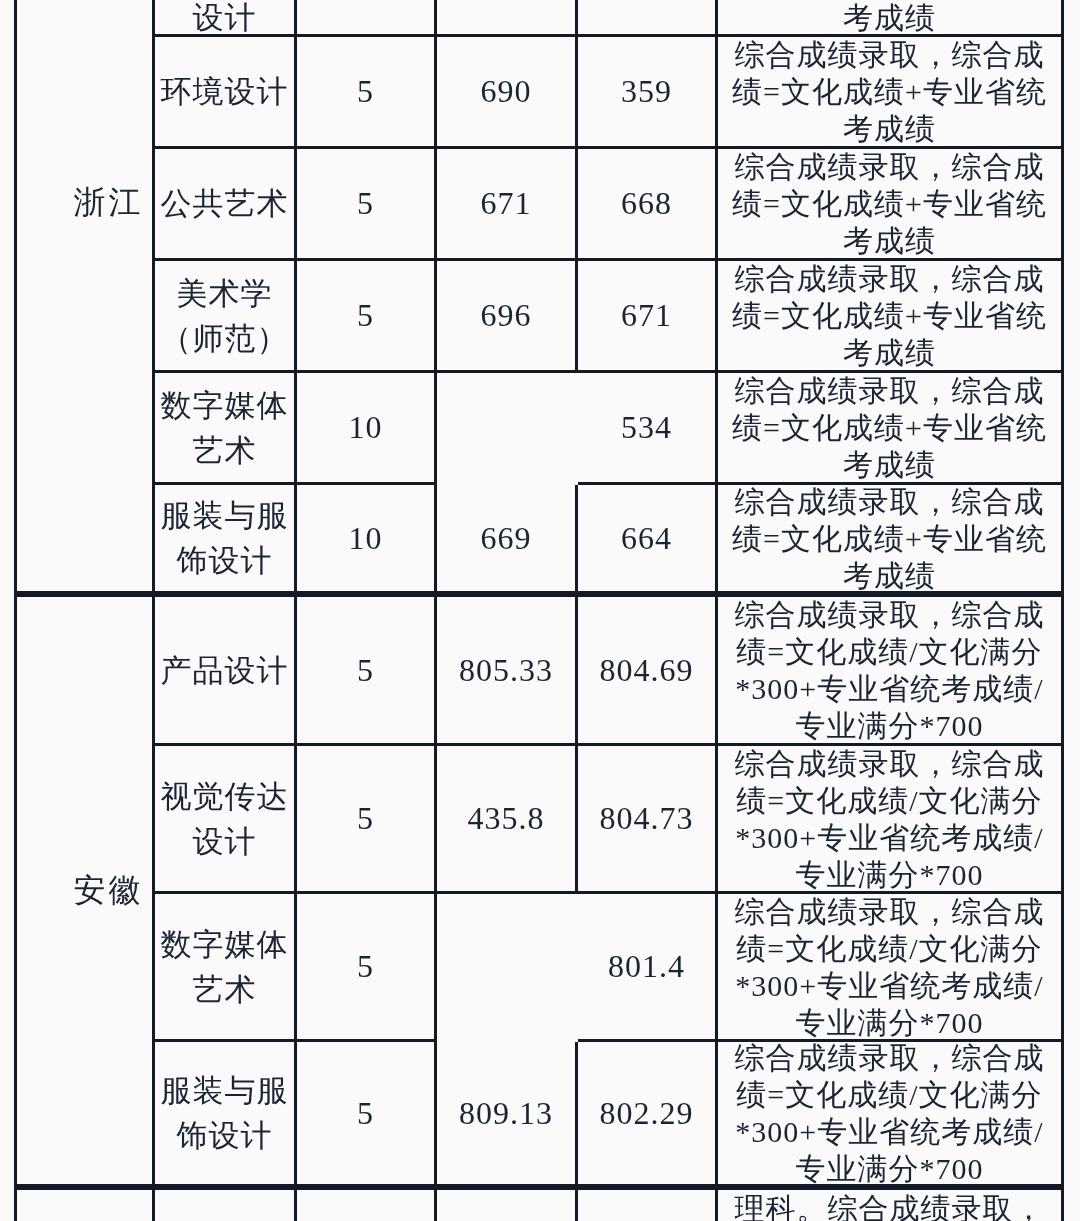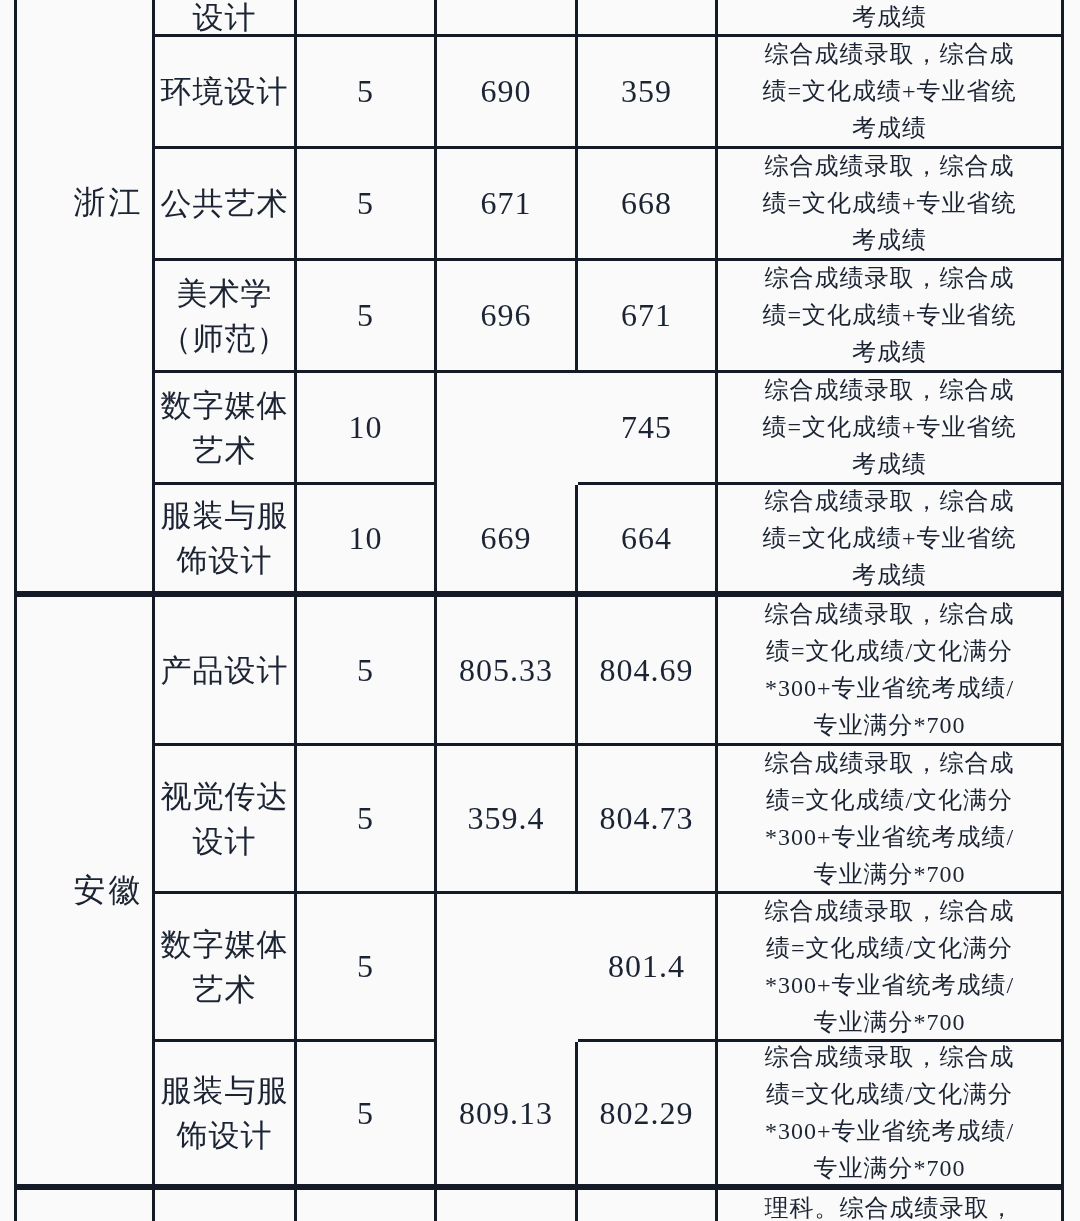--- a/index.html
+++ b/index.html
@@ -29,21 +29,21 @@
     text-align:left;
     overflow:visible;
   }
   .first-col{border-left:3px solid #141b26;padding-left:48px;}
   .sect-bottom{border-bottom-width:6px;}
   .no-bottom{border-bottom:none;}
   .province-label{font-size:32px;letter-spacing:3px;}
   .shift-up{display:inline-block;transform:translateY(-93px);}
   .major-line{font-size:31px;line-height:45px;letter-spacing:1px;white-space:nowrap;}
   .num{font-size:32px;letter-spacing:1px;}
-  .rule-line{font-size:24px;line-height:37px;letter-spacing:1px;white-space:nowrap;}
+  .rule-line{font-size:30px;line-height:37px;letter-spacing:1px;white-space:nowrap;}
   .vtop{justify-content:flex-start;}
 </style>
 </head>
 <body>
 
 <div class="screen">
   <div class="score-grid">
 
     <div class="cell first-col sect-bottom" style="grid-area:1/1/7/2">
       <span class="province-label shift-up">浙江</span>
@@ -97,21 +97,21 @@
       <div class="rule-line">综合成绩录取，综合成</div>
       <div class="rule-line">绩=文化成绩+专业省统</div>
       <div class="rule-line">考成绩</div>
     </div>
 
     <div class="cell" style="grid-area:5/2/6/3">
       <div class="major-line">数字媒体</div>
       <div class="major-line">艺术</div>
     </div>
     <div class="cell num" style="grid-area:5/3/6/4">10</div>
-    <div class="cell num" style="grid-area:5/5/6/6">745</div>
+    <div class="cell num" style="grid-area:5/5/6/6">534</div>
     <div class="cell" style="grid-area:5/6/6/7">
       <div class="rule-line">综合成绩录取，综合成</div>
       <div class="rule-line">绩=文化成绩+专业省统</div>
       <div class="rule-line">考成绩</div>
     </div>
 
     <div class="cell sect-bottom" style="grid-area:6/2/7/3">
       <div class="major-line">服装与服</div>
       <div class="major-line">饰设计</div>
     </div>
@@ -135,21 +135,21 @@
       <div class="rule-line">绩=文化成绩/文化满分</div>
       <div class="rule-line">*300+专业省统考成绩/</div>
       <div class="rule-line">专业满分*700</div>
     </div>
 
     <div class="cell" style="grid-area:8/2/9/3">
       <div class="major-line">视觉传达</div>
       <div class="major-line">设计</div>
     </div>
     <div class="cell num" style="grid-area:8/3/9/4">5</div>
-    <div class="cell num" style="grid-area:8/4/9/5">359.4</div>
+    <div class="cell num" style="grid-area:8/4/9/5">435.8</div>
     <div class="cell num" style="grid-area:8/5/9/6">804.73</div>
     <div class="cell" style="grid-area:8/6/9/7">
       <div class="rule-line">综合成绩录取，综合成</div>
       <div class="rule-line">绩=文化成绩/文化满分</div>
       <div class="rule-line">*300+专业省统考成绩/</div>
       <div class="rule-line">专业满分*700</div>
     </div>
 
     <div class="cell" style="grid-area:9/2/10/3">
       <div class="major-line">数字媒体</div>

